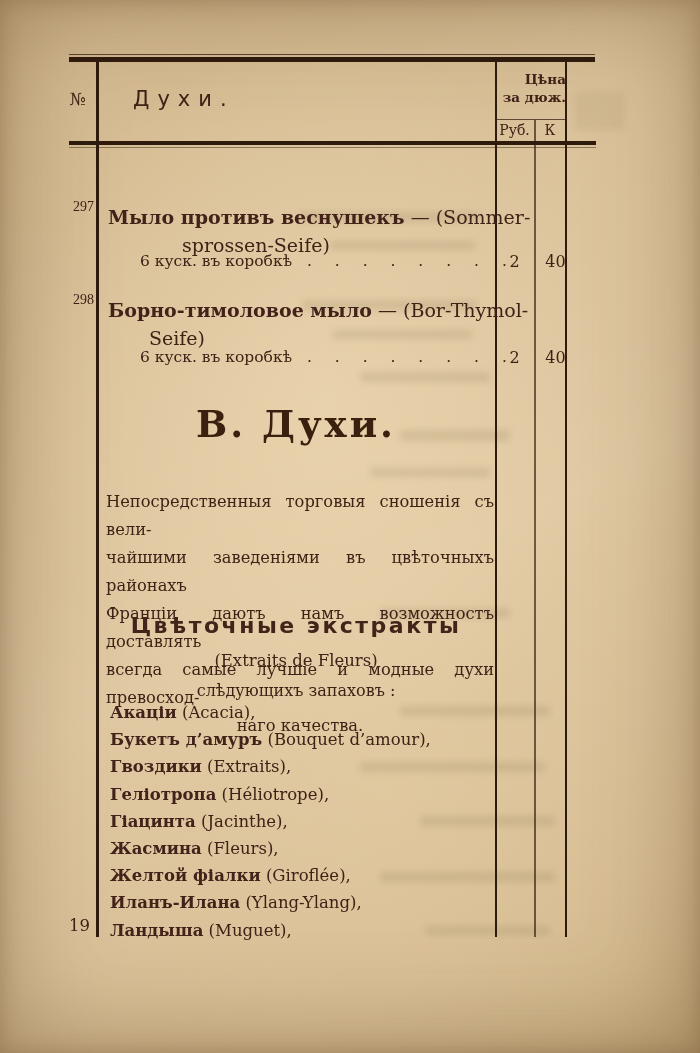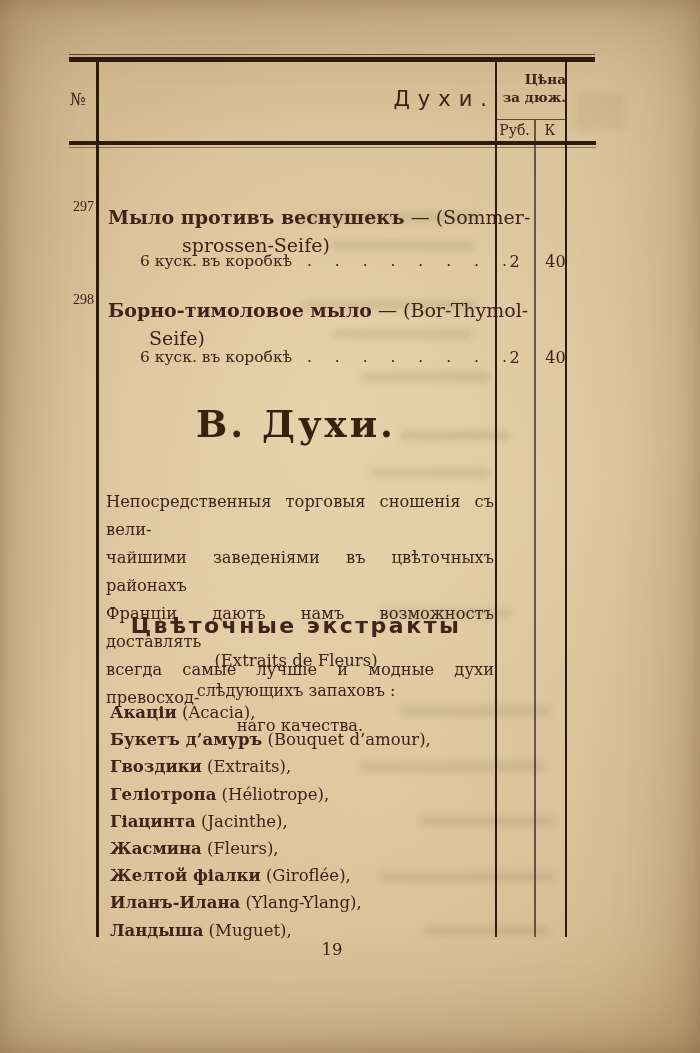--- a/index.html
+++ b/index.html
@@ -23,21 +23,21 @@
   .rule-top-thick  {left:69px;  top:57px;   width:526px; height:4.5px;}
   .rule-hdr-bottom {left:69px;  top:140.5px;width:527px; height:4px;}
   .rule-hdr-echo   {left:69px;  top:146.5px;width:527px; height:1px; opacity:.45;}
   .rule-price-mid  {left:495px; top:118.5px;width:71px;  height:1.5px;}
   .v-left       {left:96px;    top:57px;  width:2.5px; height:880px;}
   .v-price-l    {left:494.5px; top:57px;  width:2.5px; height:880px;}
   .v-price-mid  {left:534px;   top:120px; width:1.5px; height:817px; background:rgba(47,26,14,0.65);}
   .v-price-r    {left:564.5px; top:57px;  width:2.5px; height:880px;}
   
   .no-label{left:60px; top:89px; width:36px; text-align:center; font-size:17px;}
-  .cat-title{left:97px; top:87px; width:398px; text-align:right; font-size:21px; letter-spacing:8px; text-indent:8px; font-family:"DejaVu Sans",sans-serif; font-weight:400;}
+  .cat-title{left:97px; top:87px; width:398px; text-align:left; font-size:21px; letter-spacing:8px; text-indent:8px; font-family:"DejaVu Sans",sans-serif; font-weight:400;padding-left:28px;}
   .price-title{left:494px; top:71px; width:72px; text-align:right; font-size:13.5px; font-weight:bold; line-height:17.5px;}
   .rub-label{left:494px; top:122px; width:41px; text-align:center; font-size:14px;}
   .kop-label{left:535px; top:122px; width:30px; text-align:center; font-size:14px;}
   
   .item-no{width:42px; text-align:right; font-size:14px; left:52px;font-family:Liberation Serif, serif;}
   .no-1{top:199px;} .no-2{top:292px;}
   .item-title{left:108px; width:386px; font-size:19px; line-height:27.5px;}
   .title-1{top:193px;} .title-2{top:286px;}
   .t-line1{white-space:nowrap;margin-top:11px;}
   .t-bold{font-weight:bold; color:#43221a;}
@@ -56,21 +56,21 @@
   .p-line{text-align:justify; text-align-last:justify;}
   .p-line.last{text-align-last:center;}
   
   .ext-heading{left:97px; top:613px; width:398px; text-align:center; font-family:"DejaVu Sans",sans-serif; font-weight:bold; font-size:22px; letter-spacing:2.5px; color:#42241a;}
   .ext-sub{left:97px; top:651px; width:398px; text-align:center; font-size:16.5px;}
   .ext-intro{left:97px; top:681px; width:398px; text-align:center; font-size:16px;}
   .scent-list{left:110px; top:699px; width:382px;}
   .scent-row{height:27.2px; line-height:27.2px; font-size:16.5px; white-space:nowrap;}
   .scent-name{font-weight:bold; color:#43221a;}
   
-  .page-no{left:69px; top:940px; width:526px; text-align:center; font-size:16.5px;}
+  .page-no{left:69px; top:916px; width:526px; font-size:16.5px;}
   
   .ghost{position:absolute; background:rgba(108,92,54,0.14); filter:blur(3px); border-radius:4px; pointer-events:none;}
 </style>
 </head>
 <body>
 
 <div class="page">
 
   <div class="ghost" style="left:300px;top:212px;width:180px;height:10px;"></div>
   <div class="ghost" style="left:330px;top:241px;width:145px;height:9px;"></div>

